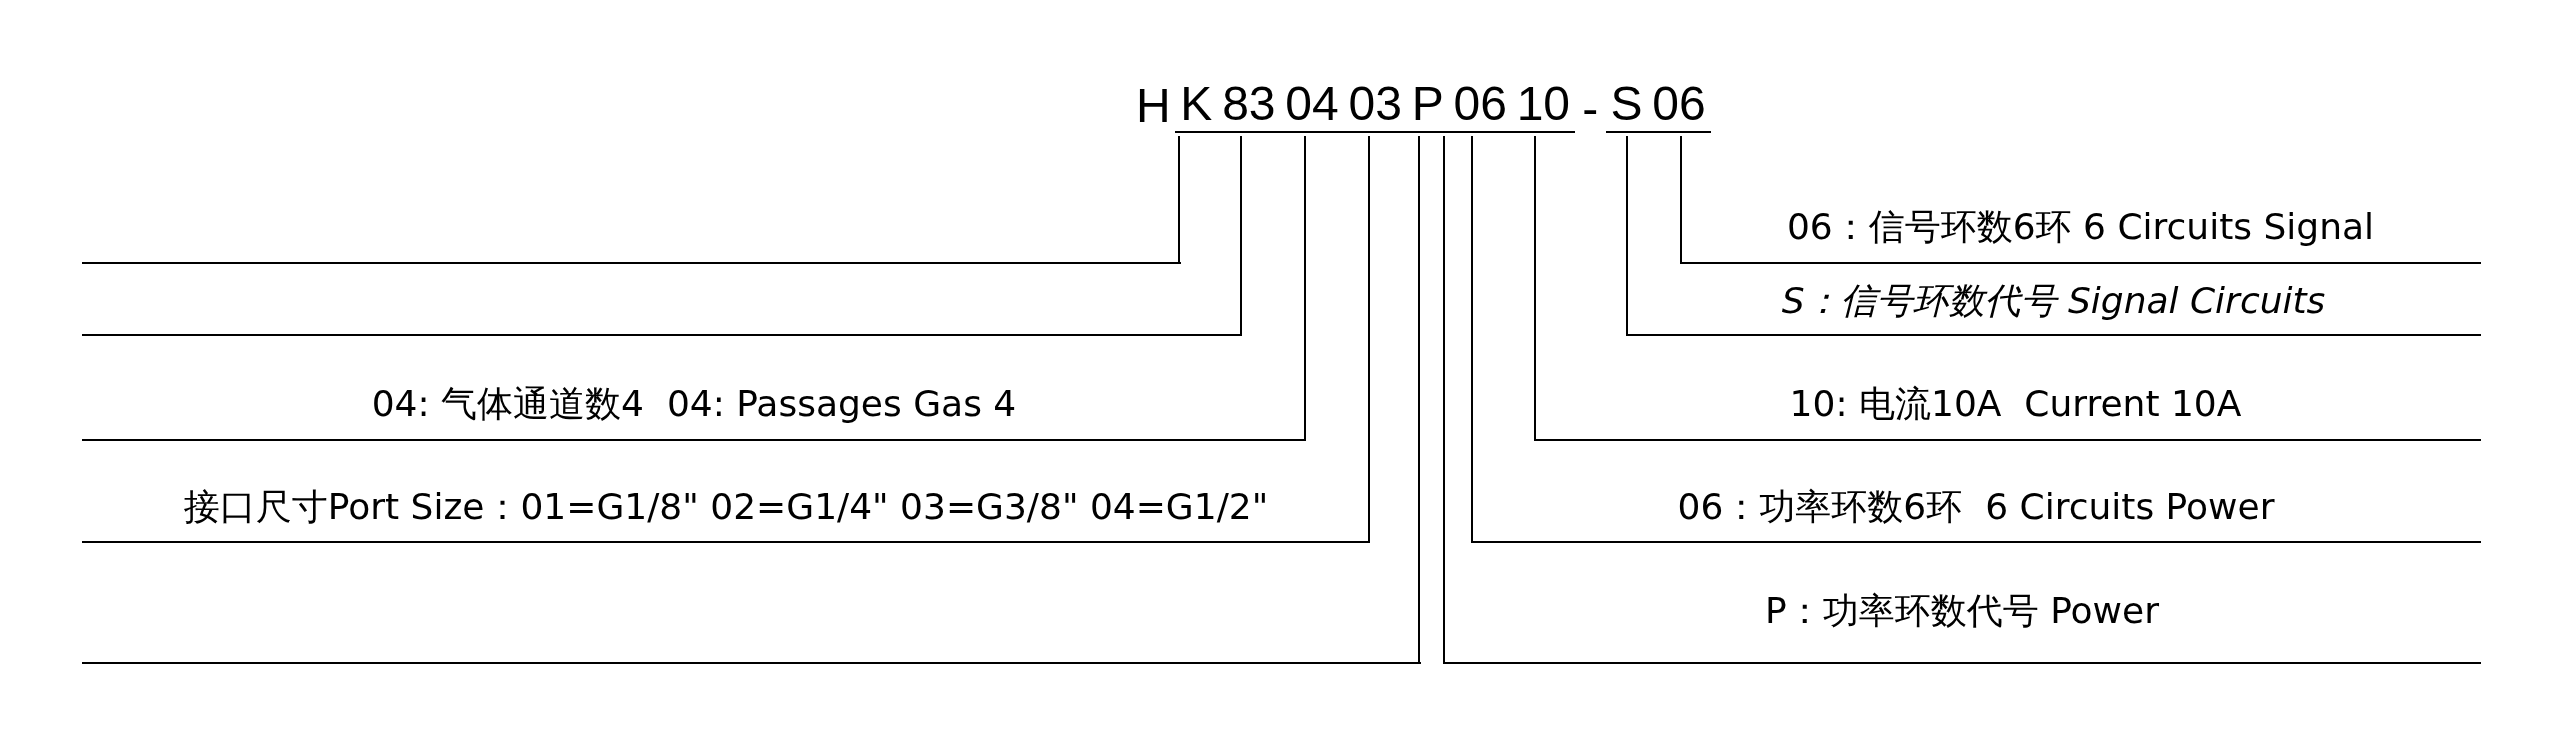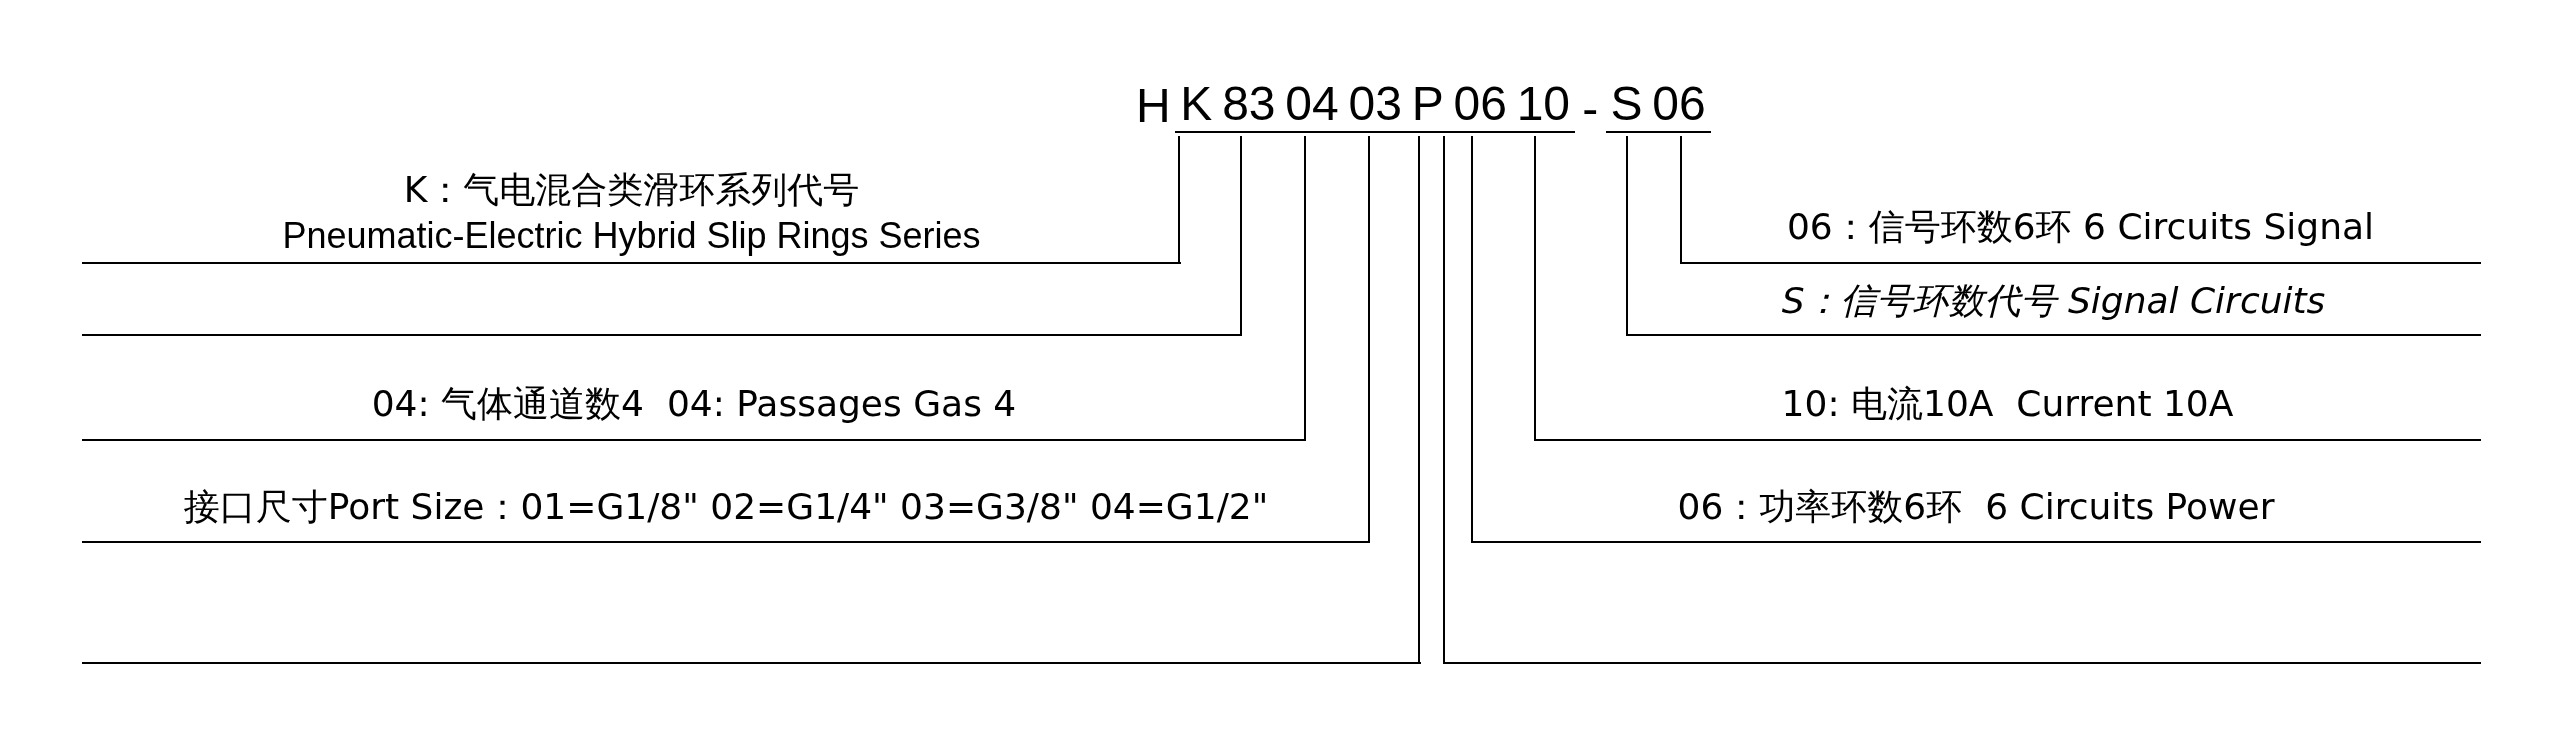--- a/index.html
+++ b/index.html
@@ -66,32 +66,31 @@
 
   <div class="vline" style="left:1534px;top:136px;height:303px;"></div>
   <div class="hline" style="left:1534px;top:439px;width:947px;"></div>
 
   <div class="vline" style="left:1471px;top:136px;height:405px;"></div>
   <div class="hline" style="left:1471px;top:541px;width:1010px;"></div>
 
   <div class="vline" style="left:1443px;top:136px;height:526px;"></div>
   <div class="hline" style="left:1443px;top:662px;width:1038px;"></div>
 
-  <div class="lbl cn center" style="left:82px;top:168px;width:1099px;">K：气电混合类滑环系列代号</div>
 
-  <div class="lbl center" style="left:82px;top:214px;width:1099px;">Pneumatic-Electric Hybrid Slip Rings Series</div>
 
 
   <div class="lbl cn center" style="left:82px;top:382px;width:1224px;">04: 气体通道数4  04: Passages Gas 4</div>
 
   <div class="lbl cn center" style="left:82px;top:485px;width:1288px;">接口尺寸Port Size：01=G1/8" 02=G1/4" 03=G3/8" 04=G1/2"</div>
 
   <div class="lbl cn center" style="left:1680px;top:205px;width:801px;">06：信号环数6环 6 Circuits Signal</div>
 
   <div class="lbl cn center" style="left:1626px;top:279px;width:855px;font-style:italic;">S：信号环数代号 Signal Circuits</div>
 
-  <div class="lbl cn center" style="left:1534px;top:382px;width:947px;">10: 电流10A  Current 10A</div>
+  <div class="lbl cn center" style="left:1534px;top:382px;width:947px;padding-left:8px;">10: 电流10A  Current 10A</div>
 
   <div class="lbl cn center" style="left:1471px;top:485px;width:1010px;text-align:center;">06：功率环数6环  6 Circuits Power</div>
 
+  <div class="lbl cn center" style="left:1443px;top:589px;width:1038px;">P：功率环数代号 Power</div>
 
 </div>
 
 
 </body></html>

